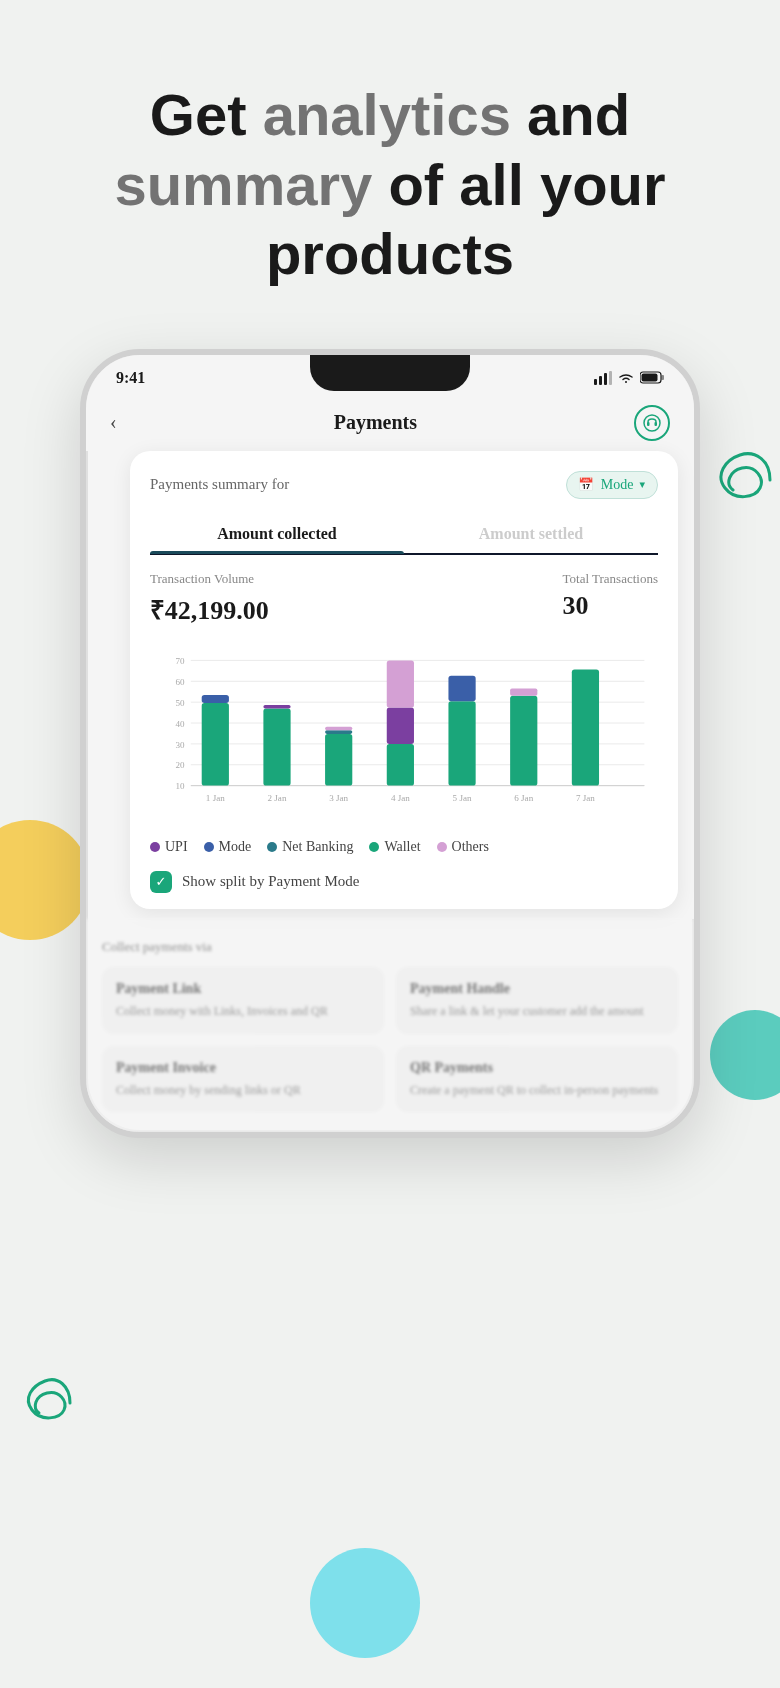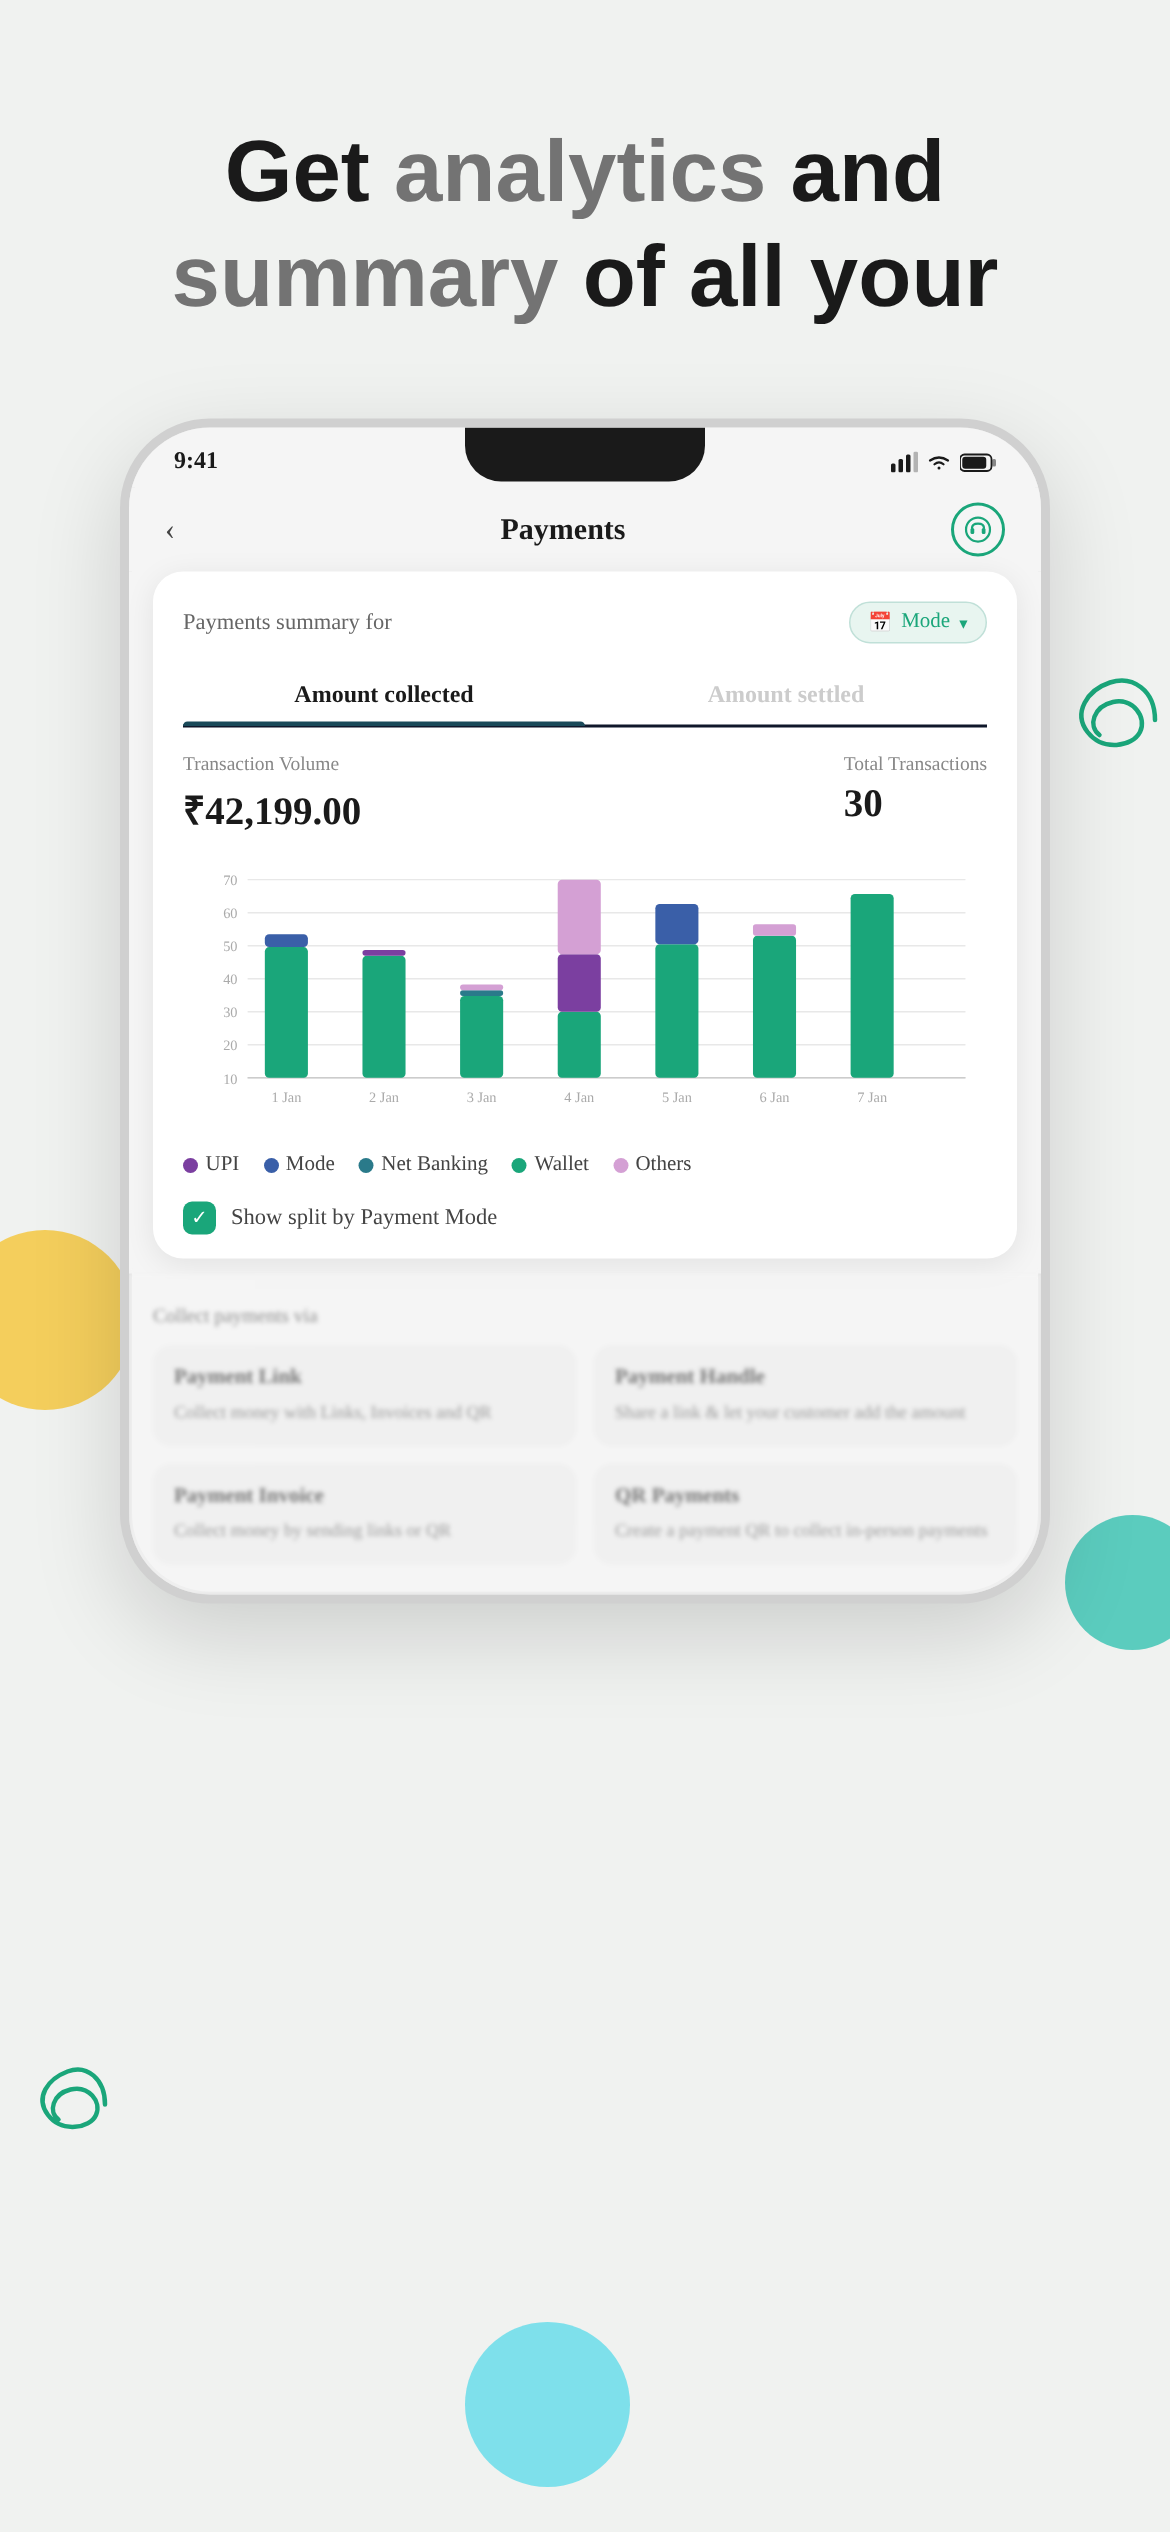--- a/index.html
+++ b/index.html
@@ -162,20 +162,21 @@
       align-items: center;
       justify-content: center;
       color: #1aa67a;
       font-size: 16px;
     }
 
     
     .card-area {
       background: #f5f5f5;
       padding: 0 16px 10px;
+      margin-left: 28px;
     }
 
     
     .summary-card {
       background: #fff;
       border-radius: 20px;
       padding: 20px 20px 16px;
       box-shadow: 0 4px 20px rgba(0,0,0,0.08);
     }
 
@@ -370,20 +371,21 @@
 </svg>
 
 <svg class="bg-teal-spiral2" viewBox="0 0 70 70" fill="none" xmlns="http://www.w3.org/2000/svg">
   <path d="M60 35 C60 18, 48 8, 35 13 C22 18, 13 30, 22 42 C31 54, 50 51, 54 42 C58 33, 49 22, 37 25 C25 28, 22 40, 29 45" stroke="#1aa67a" stroke-width="3" fill="none" stroke-linecap="round"></path>
 </svg>
 
 <section class="hero-section">
   <h1 class="hero-title">
     Get <span class="highlight">analytics</span> and<br>
     <span class="highlight">summary</span> of all your<br>
+    <span>products</span>
   </h1>
 </section>
 
 <div class="phone-container">
   <div class="phone-mockup">
 
     <div class="notch"></div>
 
     <div class="status-bar">
       <span class="status-time">9:41</span>

